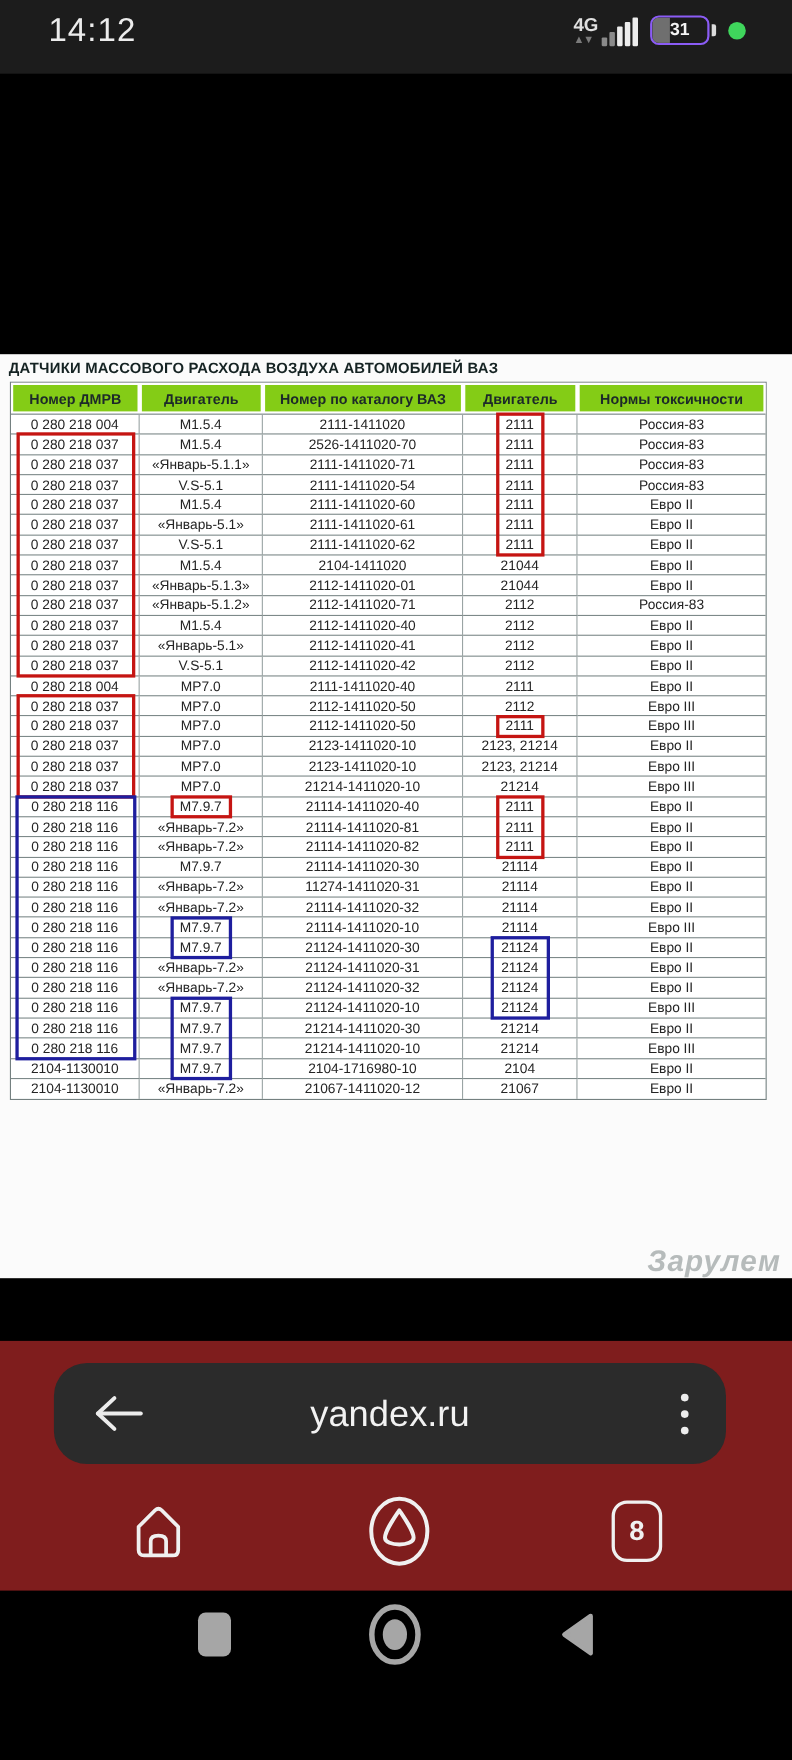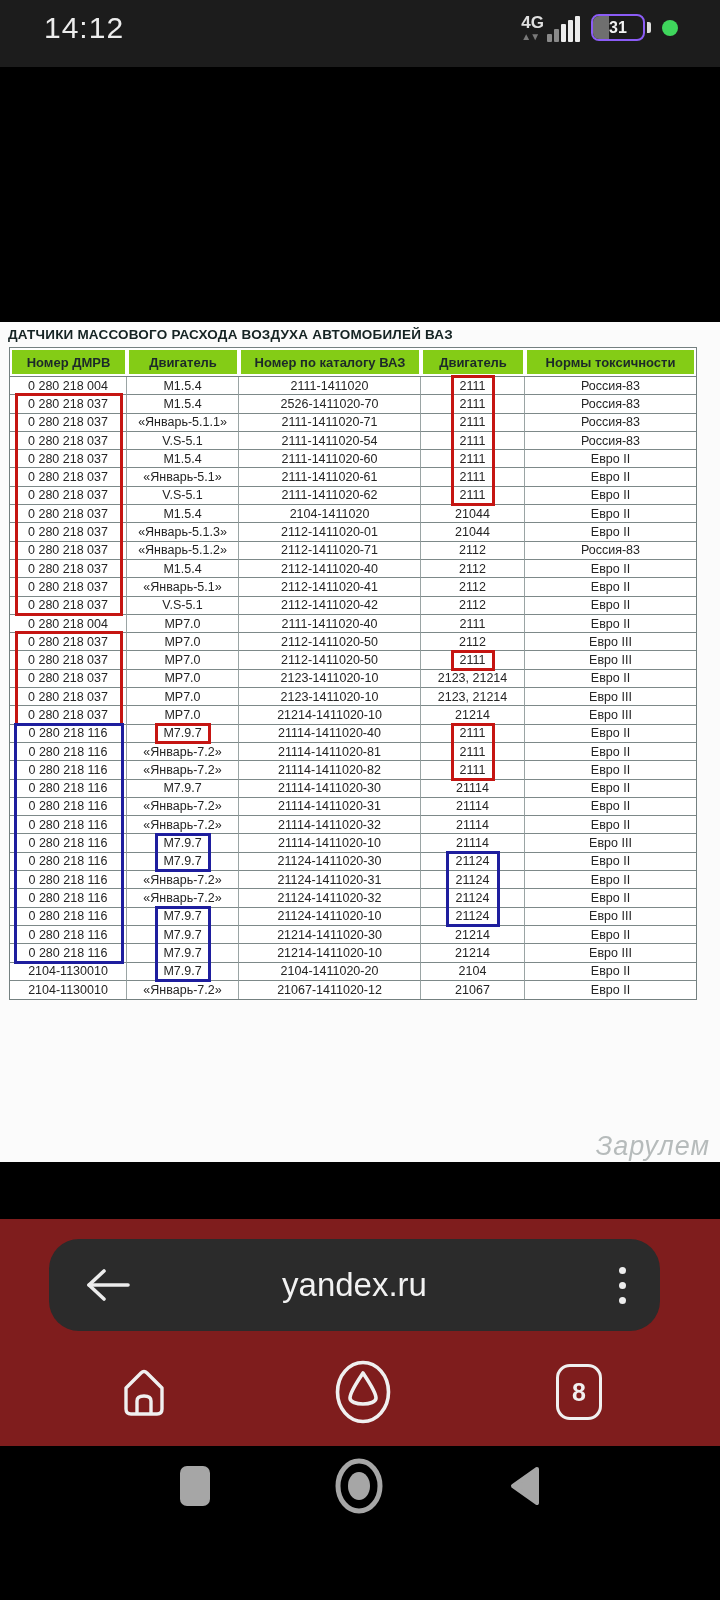--- a/index.html
+++ b/index.html
@@ -61,21 +61,21 @@
     height: 18.3px; line-height: 18px;
     display: flex; align-items: center; justify-content: center;
     font-size: 12.5px; color: #242424; white-space: nowrap;
     border-bottom: 1px solid #7d8989; overflow: hidden;
   }
   .td.c0, .td.c1, .td.c2, .td.c3 { border-right: 1px solid #9aa4a4; }
   .td.last { border-bottom: none; }
   .anno { position: absolute; border: 3px solid #c00; pointer-events: none; }
   .watermark {
     position: absolute; right: 10px; bottom: 0px;
-    font-size: 27px; font-weight: normal; letter-spacing: 1px;
+    font-size: 27px; font-weight: bold; letter-spacing: 1px;
     color: rgba(125,135,135,0.55); font-style: italic;
   }
 
   
   .chrome { position: absolute; top: 1219px; left: 0; width: 720px; height: 227px; background: #7f1d1d; }
   .urlbar {
     margin: 20px 0 0 49px; width: 611px; height: 92px;
     background: #2b2b2b; border-radius: 30px;
     display: flex; align-items: center; justify-content: space-between;
     padding: 0 34px; position: relative;
@@ -254,21 +254,21 @@
         <div class="td c2">21114-1411020-82</div>
         <div class="td c3">2111</div>
         <div class="td c4">Евро II</div>
         <div class="td c0">0 280 218 116</div>
         <div class="td c1">M7.9.7</div>
         <div class="td c2">21114-1411020-30</div>
         <div class="td c3">21114</div>
         <div class="td c4">Евро II</div>
         <div class="td c0">0 280 218 116</div>
         <div class="td c1">«Январь-7.2»</div>
-        <div class="td c2">21114-1411020-31</div>
+        <div class="td c2">11274-1411020-31</div>
         <div class="td c3">21114</div>
         <div class="td c4">Евро II</div>
         <div class="td c0">0 280 218 116</div>
         <div class="td c1">«Январь-7.2»</div>
         <div class="td c2">21114-1411020-32</div>
         <div class="td c3">21114</div>
         <div class="td c4">Евро II</div>
         <div class="td c0">0 280 218 116</div>
         <div class="td c1">M7.9.7</div>
         <div class="td c2">21114-1411020-10</div>
@@ -299,21 +299,21 @@
         <div class="td c2">21214-1411020-30</div>
         <div class="td c3">21214</div>
         <div class="td c4">Евро II</div>
         <div class="td c0">0 280 218 116</div>
         <div class="td c1">M7.9.7</div>
         <div class="td c2">21214-1411020-10</div>
         <div class="td c3">21214</div>
         <div class="td c4">Евро III</div>
         <div class="td c0">2104-1130010</div>
         <div class="td c1">M7.9.7</div>
-        <div class="td c2">2104-1411020-20</div>
+        <div class="td c2">2104-1716980-10</div>
         <div class="td c3">2104</div>
         <div class="td c4">Евро II</div>
         <div class="td c0 last">2104-1130010</div>
         <div class="td c1 last">«Январь-7.2»</div>
         <div class="td c2 last">21067-1411020-12</div>
         <div class="td c3 last">21067</div>
         <div class="td c4 last">Евро II</div>
       </div>
 
   <div class="anno" style="border-color: rgb(197, 21, 18); top: 27px; height: 131.1px; left: 441px; width: 44px;"></div>

